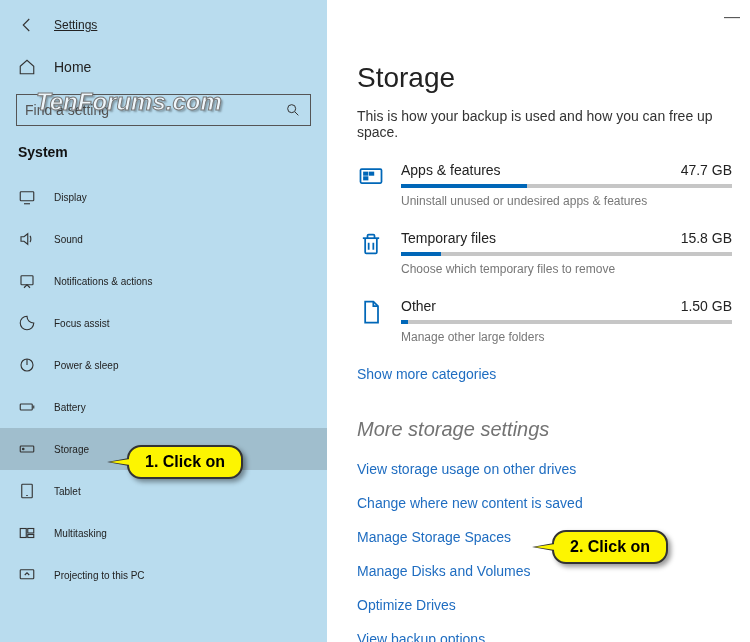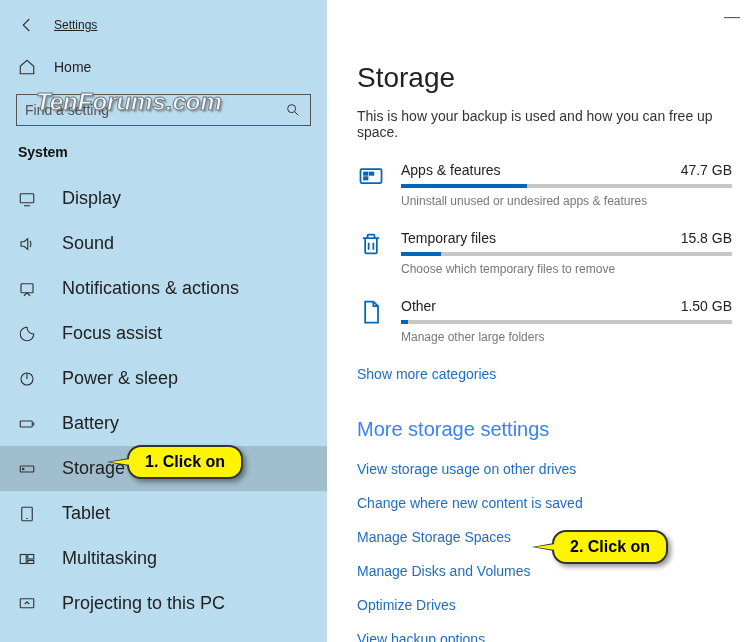--- a/index.html
+++ b/index.html
@@ -75,23 +75,23 @@
     .category-label {
       font-size: 14px;
       font-weight: 600;
       padding: 18px 8px 16px 18px;
       color: #111;
     }
     .nav-item {
       display: flex;
       align-items: center;
       padding: 12px 18px;
-      gap: 26px;
+      gap: 18px;
       cursor: pointer;
-      font-size: 18px;
+      font-size: 10px;
       color: #222;
     }
     .nav-item.active {
       background: rgba(140,166,178,0.55);
     }
     .nav-icon {
       width: 18px;
       height: 18px;
       color: #333;
       flex-shrink: 0;
@@ -156,22 +156,23 @@
     }
     .link {
       font-size: 14px;
       color: #1f6dc1;
       cursor: pointer;
       display: block;
     }
     .section-title {
       font-size: 20px;
       font-weight: 400;
-      color: #3b82f6;
+      color: #737373;
       margin: 36px 0 20px 0;
+      font-style: italic;
     }
     .links-list .link {
       margin-bottom: 18px;
     }
     .watermark {
       position: absolute;
       top: 88px;
       left: 36px;
       font-size: 24px;
       font-weight: 700;

